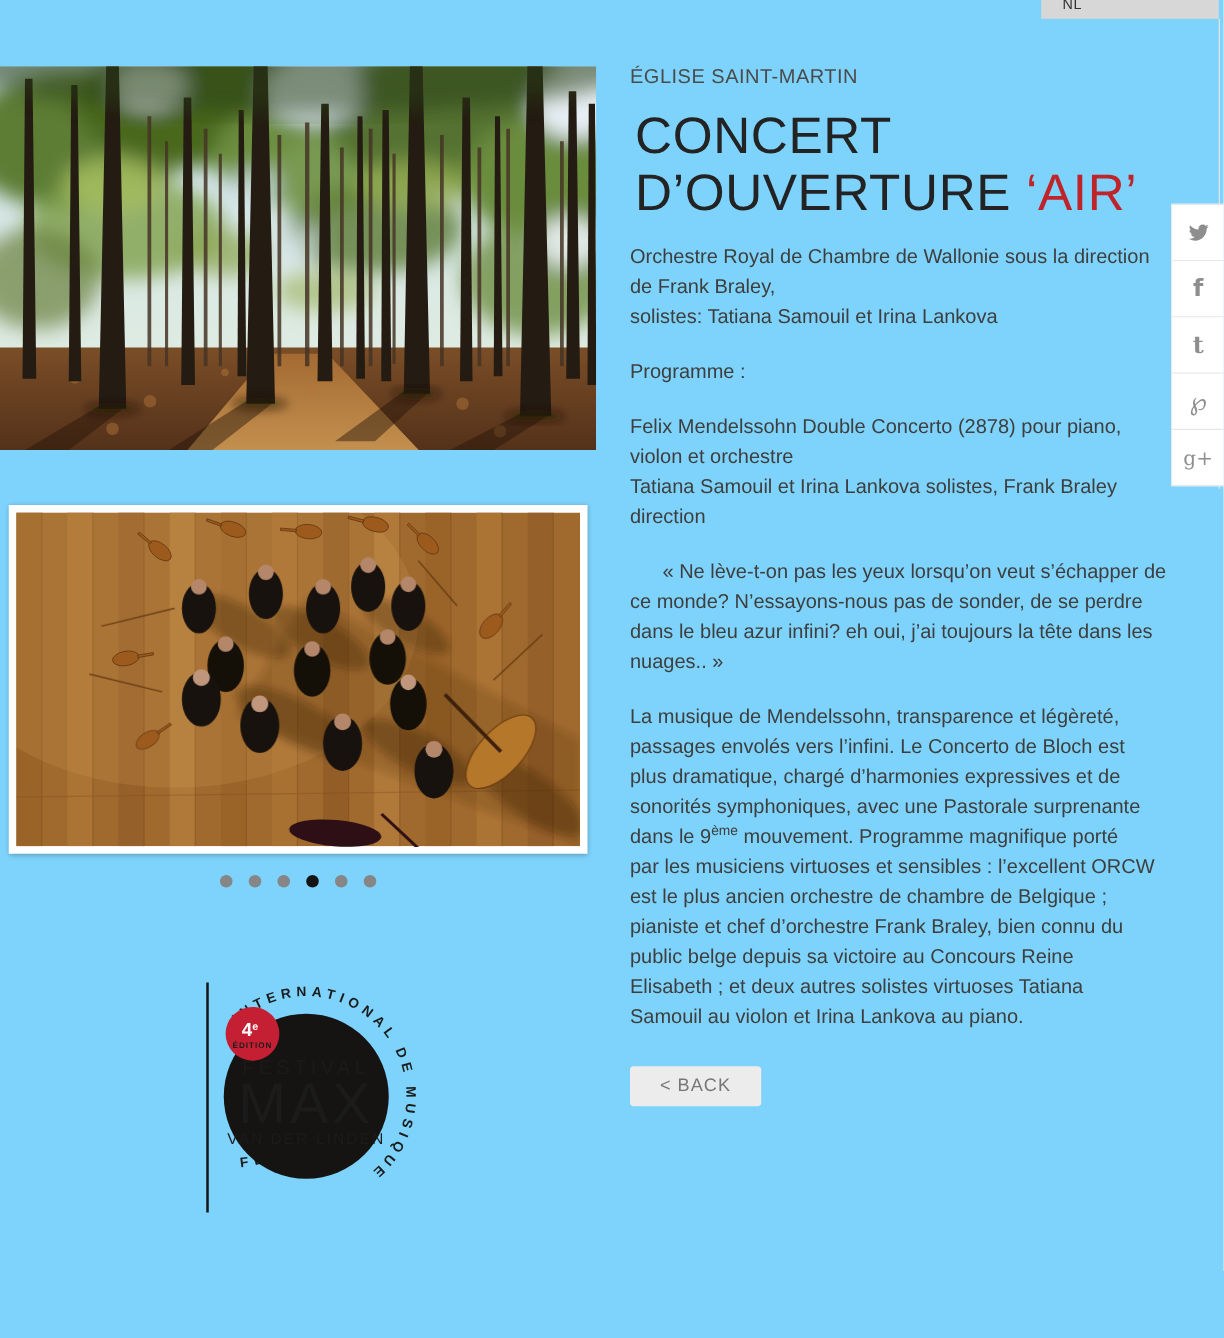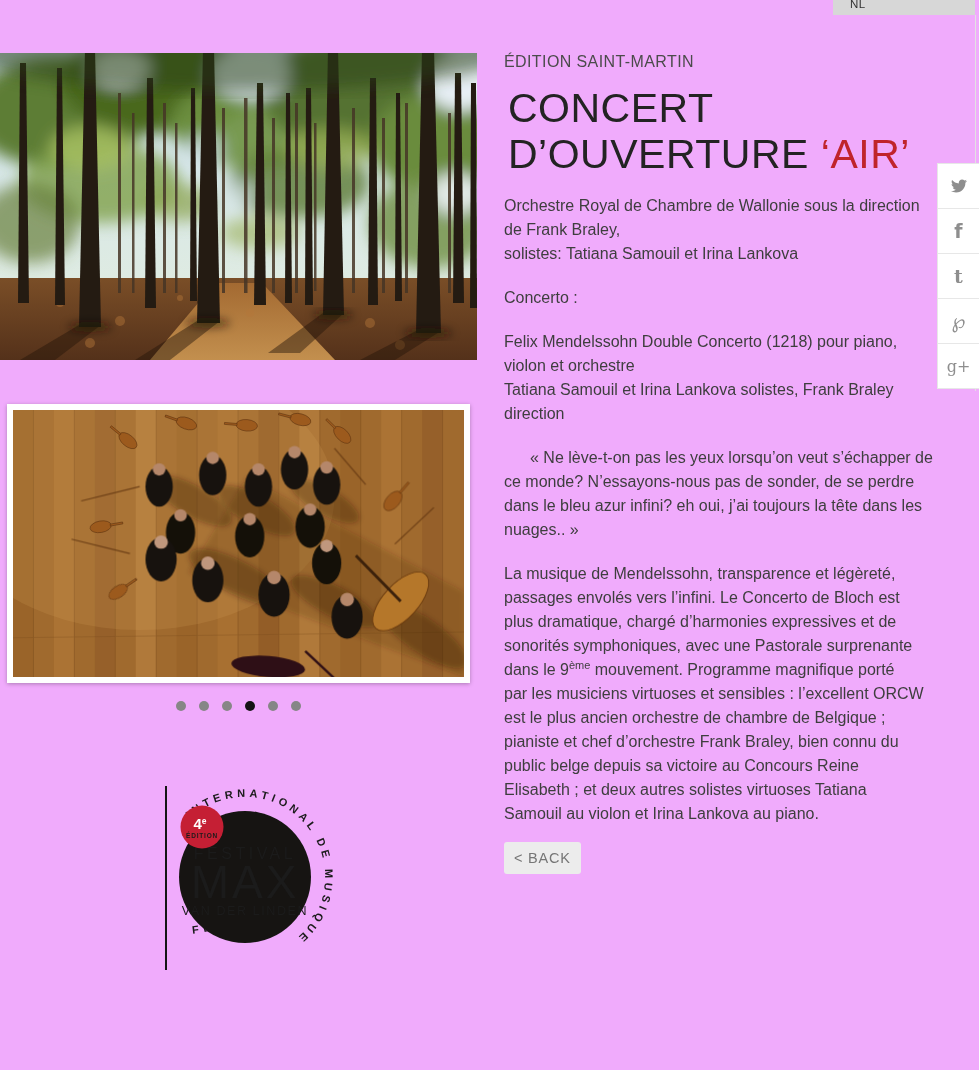--- a/index.html
+++ b/index.html
@@ -1,16 +1,16 @@
 <!DOCTYPE html>
 <html style="--accent: #c0242b; --badge-red: #c51f34;"><head>
 <meta charset="utf-8">
 <style>
   html,body{margin:0;padding:0;background:#fff;}
-  .page{position:relative;width:979px;height:1070px;background:#f0abfc;overflow:hidden;
+  .page{position:relative;width:979px;height:1070px;background:#7dd3fc;overflow:hidden;
         font-family:"Liberation Sans","DejaVu Sans",sans-serif;}
   :root{--accent:#c0242b;--badge-red:#c51f34;}
 
   
   .lang-bar{position:absolute;left:833px;top:0;width:142px;height:15px;background:#d7d7d7;
             overflow:hidden;cursor:pointer;}
   .lang-bar span{display:block;margin:-2px 0 0 17px;font-size:11.5px;letter-spacing:.5px;color:#333;}
 
   .right-line{position:absolute;left:975px;top:15px;width:1px;height:376px;background:#e2e2e2;}
 
@@ -45,21 +45,21 @@
   .date,.venue{font-size:16px;font-weight:500;letter-spacing:.4px;line-height:19px;color:#4b4b4b;}
   h1{margin:14px 0 0 4px;font-size:41px;font-weight:300;letter-spacing:.5px;line-height:46px;
      color:#232323;white-space:pre-line;}
   h1 .accent{color:var(--accent);}
   .content p{margin:20px 0 0 0;font-size:16px;line-height:24px;color:#3e3e3e;
              white-space:pre-line;}
   .content p.first{margin-top:17px;}
   blockquote{margin:20px 0 0 0;font-size:16px;line-height:24px;color:#3e3e3e;
              white-space:pre-line;text-indent:26px;}
   .sup{font-size:11px;vertical-align:6px;line-height:0;text-align:right;}
-  .back{display:inline-block;margin-top:16px;padding:8px 10px;background:#ececec;border:none;
+  .back{display:inline-block;margin-top:27px;padding:8px 24px;background:#ececec;border:none;
         border-radius:3px;font-family:inherit;font-size:14.5px;letter-spacing:.8px;color:#767676;
         cursor:pointer;}
 
   
   .social{position:absolute;left:937px;top:163px;width:41px;background:#fff;
           border:1px solid #e7e7e7;z-index:5;}
   .social-btn{height:44px;border-bottom:1px solid #e7e7e7;display:flex;align-items:center;
               justify-content:center;cursor:pointer;background:#fff;}
   .social-btn:last-child{border-bottom:none;}
   .glyph{color:#8e8e8e;}
@@ -348,28 +348,28 @@
     <circle cx="95" cy="95" r="66" fill="#161412"></circle>
     <text class="inner1" x="95" y="77" text-anchor="middle">FESTIVAL</text>
     <text class="inner2" x="95" y="116" text-anchor="middle">MAX</text>
     <text class="inner3" x="95" y="133" text-anchor="middle">VAN DER LINDEN</text>
     <circle class="badge" cx="52" cy="45" r="21.5"></circle>
     <text x="50" y="47" text-anchor="middle"><tspan class="badge-num">4</tspan><tspan class="badge-sup" dy="-5">e</tspan></text>
     <text class="badge-lab" x="52" y="56" text-anchor="middle">ÉDITION</text>
   </svg>
 
   <div class="content">
-    <div class="venue">ÉDITION SAINT-MARTIN</div>
+    <div class="venue">ÉGLISE SAINT-MARTIN</div>
     <h1><span>CONCERT
 D’OUVERTURE</span> <span class="accent">‘AIR’</span></h1>
     <p class="first">Orchestre Royal de Chambre de Wallonie sous la direction
 de Frank Braley,
 solistes: Tatiana Samouil et Irina Lankova</p>
-    <p>Concerto :</p>
-    <p>Felix Mendelssohn Double Concerto (1218) pour piano,
+    <p>Programme :</p>
+    <p>Felix Mendelssohn Double Concerto (2878) pour piano,
 violon et orchestre
 Tatiana Samouil et Irina Lankova solistes, Frank Braley
 direction</p>
     <blockquote>« Ne lève-t-on pas les yeux lorsqu’on veut s’échapper de
 ce monde? N’essayons-nous pas de sonder, de se perdre
 dans le bleu azur infini? eh oui, j’ai toujours la tête dans les
 nuages.. »</blockquote>
     <p><span>La musique de Mendelssohn, transparence et légèreté,
 passages envolés vers l’infini. Le Concerto de Bloch est
 plus dramatique, chargé d’harmonies expressives et de

